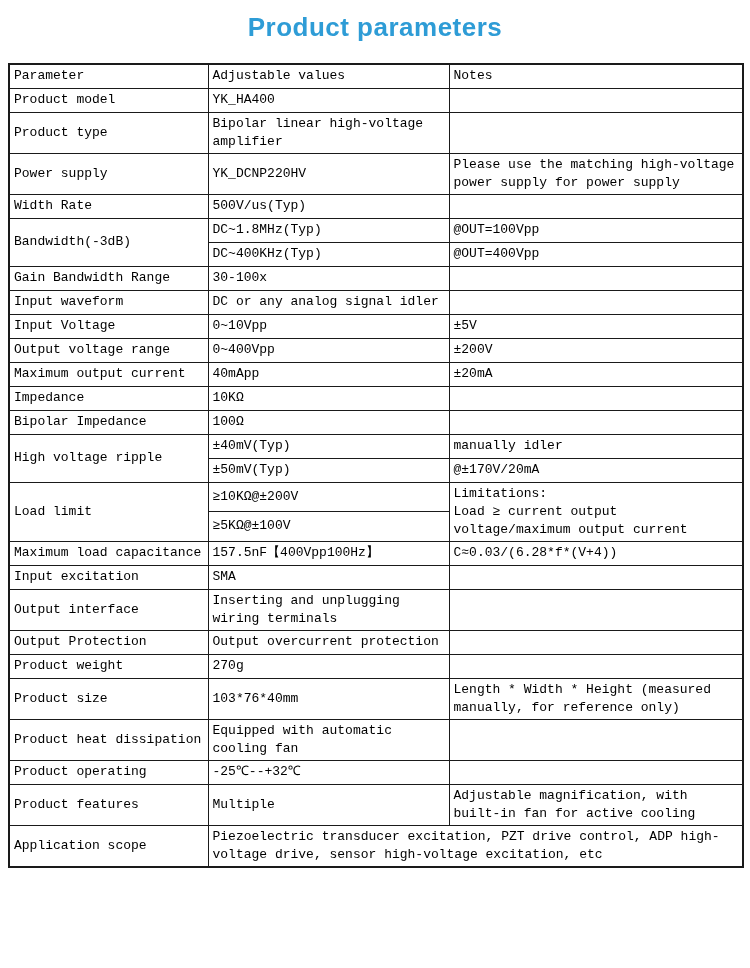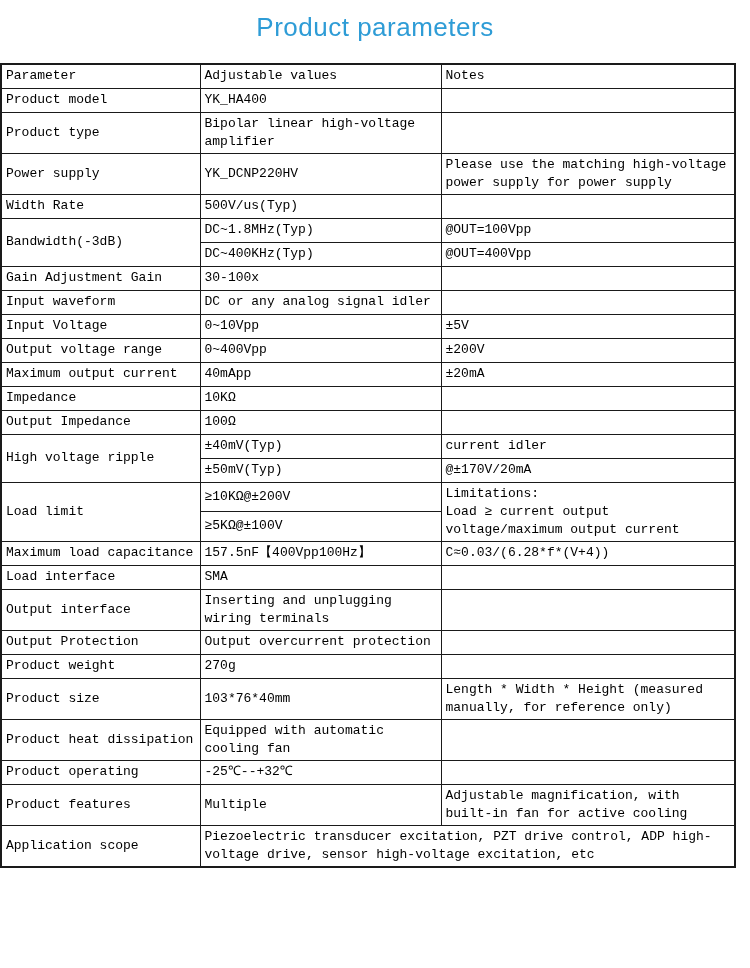--- a/index.html
+++ b/index.html
@@ -11,29 +11,30 @@
     overflow: hidden;
   }
   .page {
     width: 750px; height: 968px;
     font-family: "Liberation Mono", "DejaVu Sans Mono", monospace;
     color: #000000;
   }
   .title {
     font-family: "Liberation Sans", sans-serif;
     font-size: 26px;
-    font-weight: 400;
+    font-weight: 700;
     color: var(--accent);
     text-align: center;
     margin: 12px 0 20px 0;
     letter-spacing: 0.5px;
   }
   table.params {
     border-collapse: collapse;
     table-layout: fixed;
+    margin-left: 8px;
     width: 734px;
     border: 2px solid var(--border);
   }
   col.c1 { width: 199px; }
   col.c2 { width: 241px; }
   col.c3 { width: 294px; }
   table.params th,
   table.params td {
     border: 1px solid var(--border);
     padding: 2px 4px;
@@ -91,21 +92,21 @@
         <tr>
           <td rowspan="2">Bandwidth(-3dB)</td>
           <td>DC~1.8MHz(Typ)</td>
           <td>@OUT=100Vpp</td>
         </tr>
         <tr>
           <td>DC~400KHz(Typ)</td>
           <td>@OUT=400Vpp</td>
         </tr>
         <tr>
-          <td>Gain Adjustment Gain</td>
+          <td>Gain Bandwidth Range</td>
           <td>30-100x</td>
           <td></td>
         </tr>
         <tr>
           <td>Input waveform</td>
           <td>DC or any analog signal idler</td>
           <td></td>
         </tr>
         <tr>
           <td>Input Voltage</td>
@@ -121,28 +122,28 @@
           <td>Maximum output current</td>
           <td>40mApp</td>
           <td>±20mA</td>
         </tr>
         <tr>
           <td>Impedance</td>
           <td>10KΩ</td>
           <td></td>
         </tr>
         <tr>
-          <td>Output Impedance</td>
+          <td>Bipolar Impedance</td>
           <td>100Ω</td>
           <td></td>
         </tr>
         <tr>
           <td rowspan="2">High voltage ripple</td>
           <td>±40mV(Typ)</td>
-          <td>current idler</td>
+          <td>manually idler</td>
         </tr>
         <tr>
           <td>±50mV(Typ)</td>
           <td>@±170V/20mA</td>
         </tr>
         <tr>
           <td rowspan="2">Load limit</td>
           <td>≥10KΩ@±200V</td>
           <td rowspan="2">Limitations:
 Load ≥ current output
@@ -150,21 +151,21 @@
         </tr>
         <tr>
           <td>≥5KΩ@±100V</td>
         </tr>
         <tr>
           <td>Maximum load capacitance</td>
           <td>157.5nF【400Vpp100Hz】</td>
           <td>C≈0.03/(6.28*f*(V+4))</td>
         </tr>
         <tr>
-          <td>Load interface</td>
+          <td>Input excitation</td>
           <td>SMA</td>
           <td></td>
         </tr>
         <tr>
           <td>Output interface</td>
           <td>Inserting and unplugging
 wiring terminals</td>
           <td></td>
         </tr>
         <tr>

